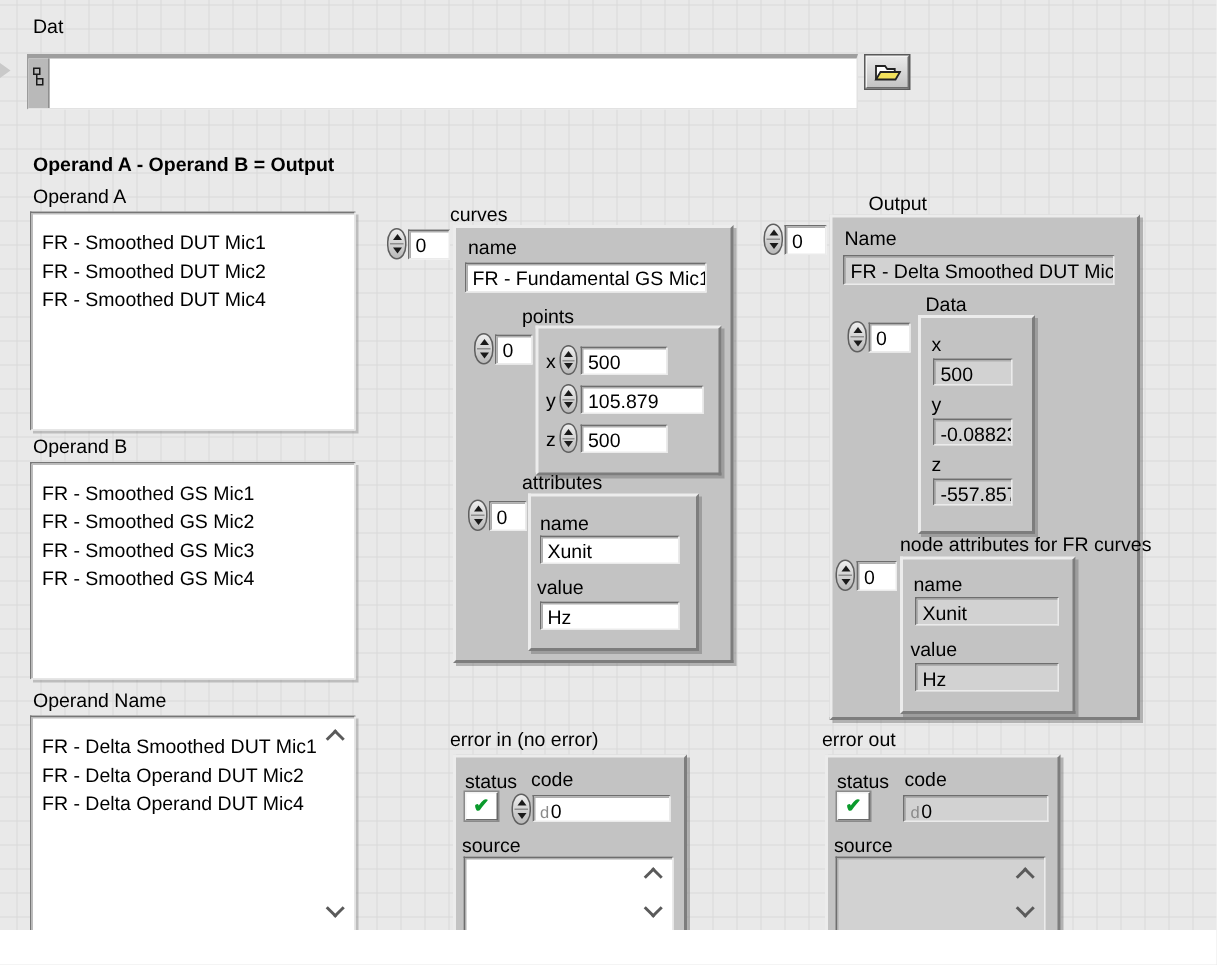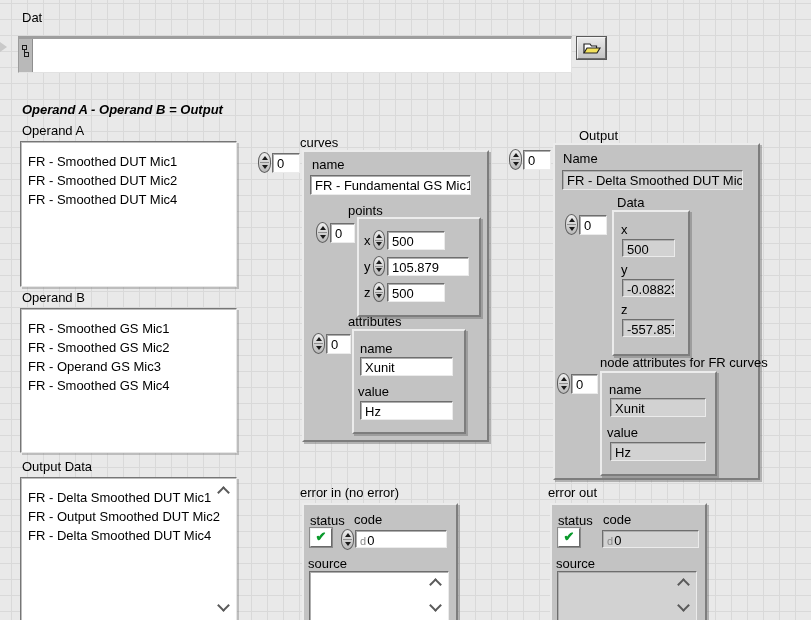--- a/index.html
+++ b/index.html
@@ -7,21 +7,21 @@
     position:relative;width:811px;height:620px;overflow:hidden;
     background-color:#e9e9e9;
     background-image:
       linear-gradient(#d9d9d9 1px, transparent 1px),
       linear-gradient(90deg, #d9d9d9 1px, transparent 1px);
     background-size:16px 16px;
     background-position:-5px 3px;
     font-family:"Liberation Sans",sans-serif;
   }
   .lbl{position:absolute;font-size:13px;color:#000;white-space:nowrap;line-height:14px;}
-  .bold{font-weight:bold;font-style:italic;}
+  .bold{font-weight:bold;}
   
   .clu{position:absolute;background:#c3c3c3;border:2px solid;
        border-color:#ececec #7d7d7d #7d7d7d #ececec;
        box-shadow:2px 2px 0 rgba(110,110,110,.45);}
   
   .lb{position:absolute;background:#fff;border:1px solid #767676;
       border-right-color:#e6e6e6;border-bottom-color:#e6e6e6;
       box-shadow:inset 1px 1px 0 #bdbdbd, 2px 2px 0 rgba(110,110,110,.35);
       padding:10px 7px;}
   .it{font-size:13px;line-height:19px;white-space:nowrap;}
@@ -91,29 +91,29 @@
   <div class="lb" style="left:20px;top:141px;width:217px;height:146px;box-sizing:border-box;">
     <div class="it">FR - Smoothed DUT Mic1</div>
     <div class="it">FR - Smoothed DUT Mic2</div>
     <div class="it">FR - Smoothed DUT Mic4</div>
   </div>
 
   <div class="lbl" style="left:22px;top:291px;">Operand B</div>
   <div class="lb" style="left:20px;top:308px;width:217px;height:145px;box-sizing:border-box;">
     <div class="it">FR - Smoothed GS Mic1</div>
     <div class="it">FR - Smoothed GS Mic2</div>
-    <div class="it">FR - Operand GS Mic3</div>
+    <div class="it">FR - Smoothed GS Mic3</div>
     <div class="it">FR - Smoothed GS Mic4</div>
   </div>
 
-  <div class="lbl" style="left:22px;top:460px;">Output Data</div>
+  <div class="lbl" style="left:22px;top:460px;">Operand Name</div>
   <div class="lb" style="left:20px;top:477px;width:217px;height:146px;box-sizing:border-box;">
     <div class="it">FR - Delta Smoothed DUT Mic1</div>
-    <div class="it">FR - Output Smoothed DUT Mic2</div>
-    <div class="it">FR - Delta Smoothed DUT Mic4</div>
+    <div class="it">FR - Delta Operand DUT Mic2</div>
+    <div class="it">FR - Delta Operand DUT Mic4</div>
     <span class="chu" style="right:8px;top:10px;"></span>
     <span class="chd" style="right:8px;bottom:12px;"></span>
   </div>
 
   <div class="spin" style="left:258px;top:152px;">
       <i class="su"></i>
       <i class="sd"></i>
     </div>
   <div class="idx" style="left:272px;top:153px;width:28px;height:20px;">0</div>
   <div class="lbl" style="left:300px;top:136px;">curves</div>

